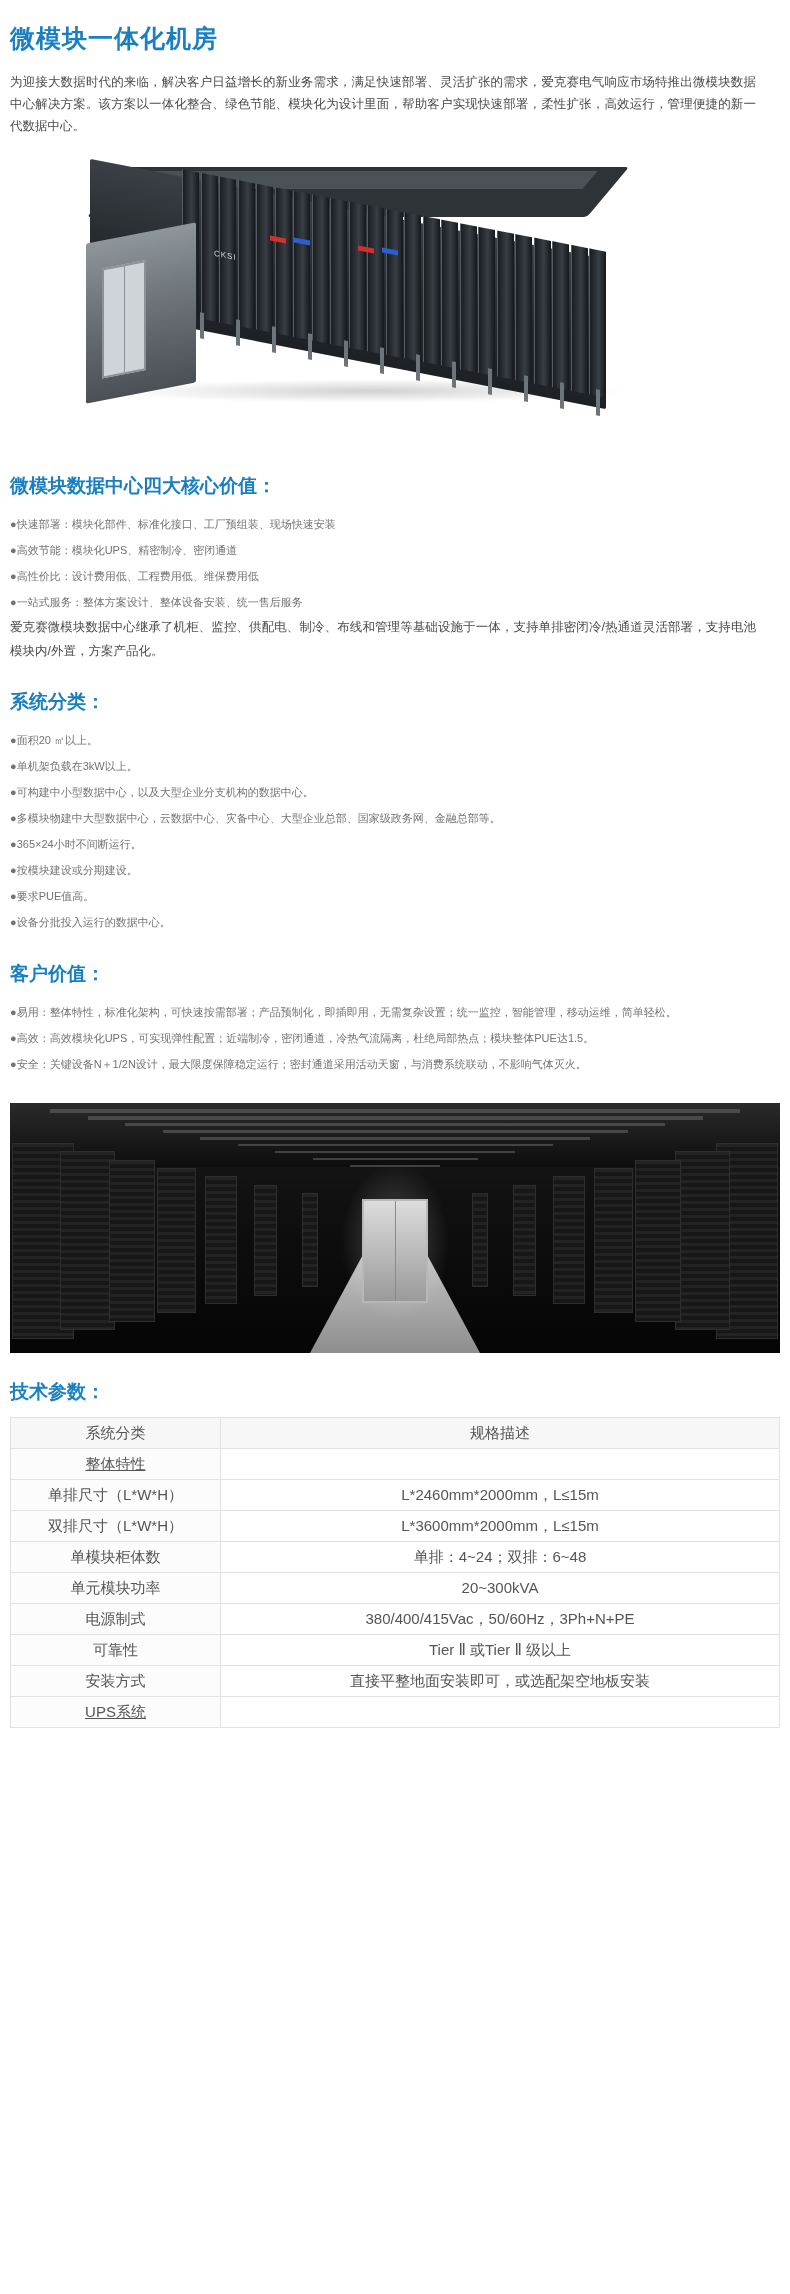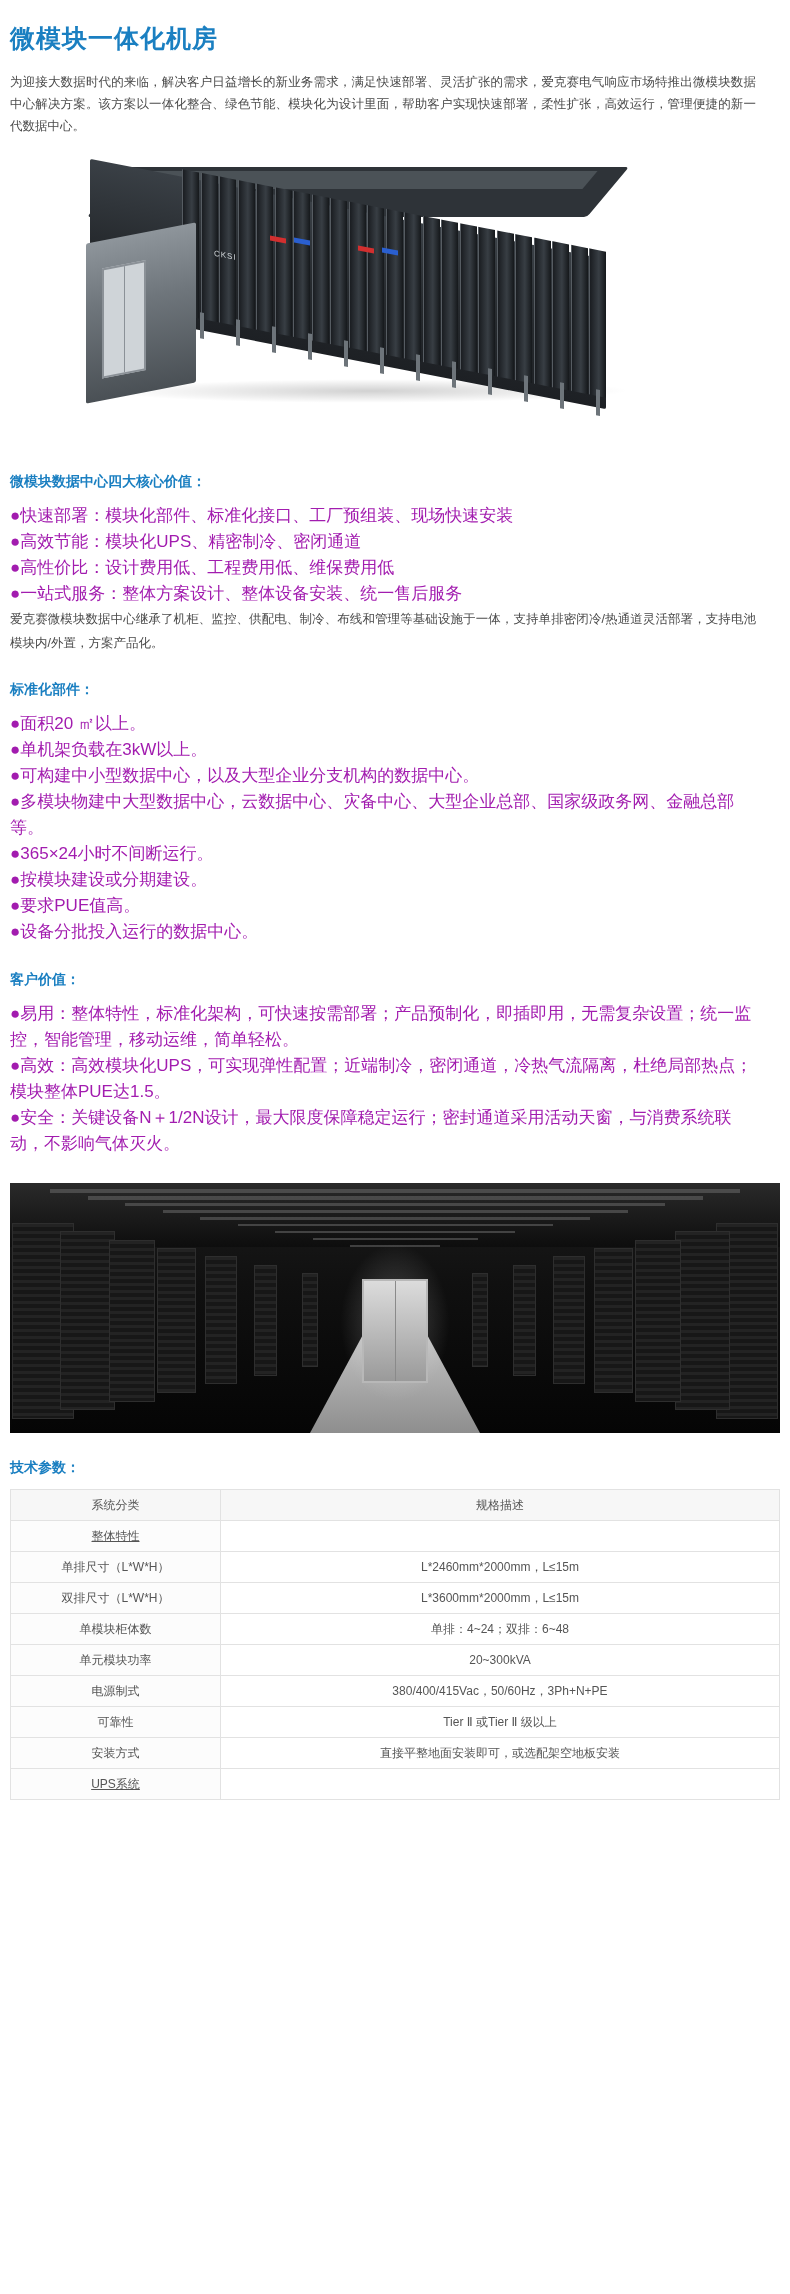--- a/index.html
+++ b/index.html
@@ -130,34 +130,34 @@
     transform: skewY(11deg);
     letter-spacing: 1px;
   }
   .hero-accent {
     position: absolute;
     width: 16px; height: 5px;
     transform: skewY(11deg);
   }
 
   h2.section-title {
-    font-size: 14px;
+    font-size: 19px;
     font-weight: bold;
     color: #1a7fc1;
     margin: 26px 0 12px 0;
   }
   .bullet-list {
     margin: 0;
     padding: 0;
     list-style: none;
   }
   .bullet-list li {
-    font-size: 17px;
+    font-size: 11px;
     line-height: 26px;
-    color: #a21caf;
+    color: #737373;
   }
   .para {
     font-size: 12.5px;
     line-height: 24px;
     color: #4a4a4a;
     text-align: justify;
     margin: 0;
   }
   .photo {
     width: 770px;
@@ -205,21 +205,21 @@
   }
   .photo-glow {
     position: absolute;
     left: 330px; top: 60px; width: 110px; height: 160px;
     background: radial-gradient(ellipse at center, rgba(255,255,255,0.25), rgba(255,255,255,0) 70%);
   }
 
   table.spec {
     width: 770px;
     border-collapse: collapse;
-    font-size: 12px;
+    font-size: 15px;
     color: #555;
     margin-top: 6px;
   }
   table.spec th, table.spec td {
     border: 1px solid #e2e2e2;
     padding: 7px 6px;
     text-align: center;
     line-height: 16px;
   }
   table.spec th {
@@ -301,21 +301,21 @@
   <h2 class="section-title">微模块数据中心四大核心价值：</h2>
   <ul class="bullet-list">
     <li>●快速部署：模块化部件、标准化接口、工厂预组装、现场快速安装</li>
     <li>●高效节能：模块化UPS、精密制冷、密闭通道</li>
     <li>●高性价比：设计费用低、工程费用低、维保费用低</li>
     <li>●一站式服务：整体方案设计、整体设备安装、统一售后服务</li>
   </ul>
 
   <p class="para">爱克赛微模块数据中心继承了机柜、监控、供配电、制冷、布线和管理等基础设施于一体，支持单排密闭冷/热通道灵活部署，支持电池模块内/外置，方案产品化。</p>
 
-  <h2 class="section-title">标准化部件：</h2>
+  <h2 class="section-title">系统分类：</h2>
   <ul class="bullet-list">
     <li>●面积20 ㎡以上。</li>
     <li>●单机架负载在3kW以上。</li>
     <li>●可构建中小型数据中心，以及大型企业分支机构的数据中心。</li>
     <li>●多模块物建中大型数据中心，云数据中心、灾备中心、大型企业总部、国家级政务网、金融总部等。</li>
   </ul>
 
   <ul class="bullet-list">
     <li>●365×24小时不间断运行。</li>
     <li>●按模块建设或分期建设。</li>

